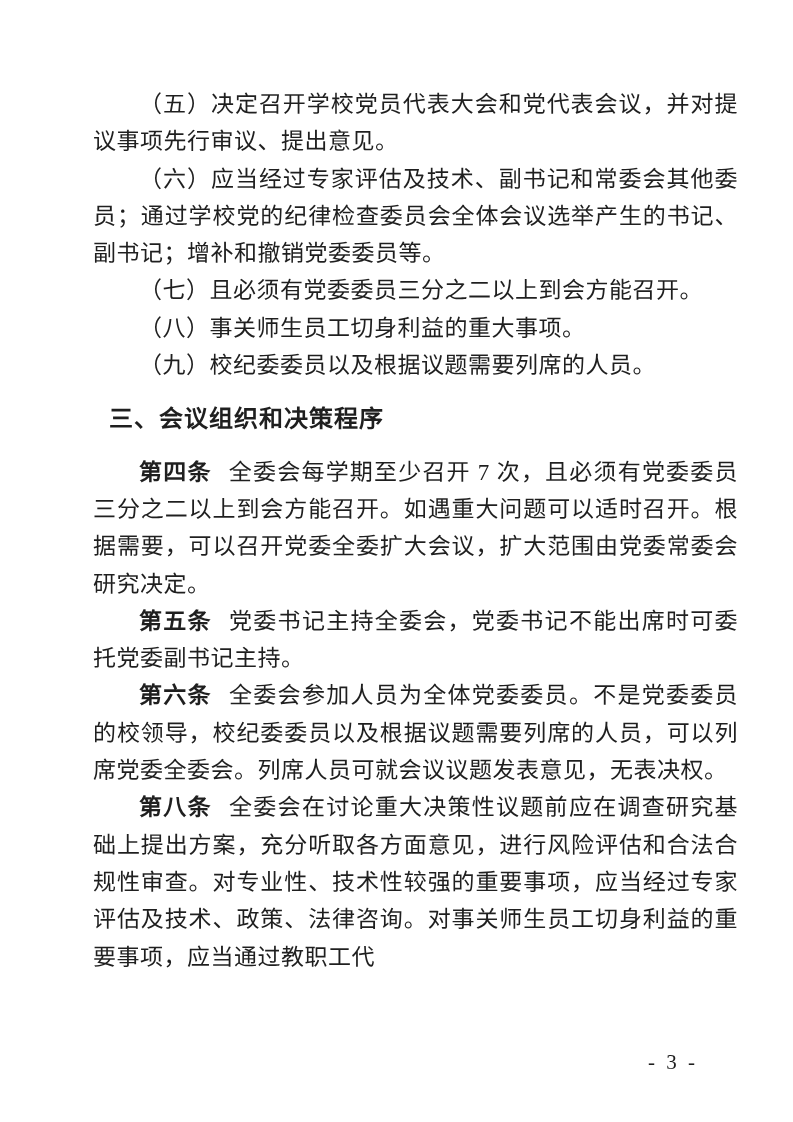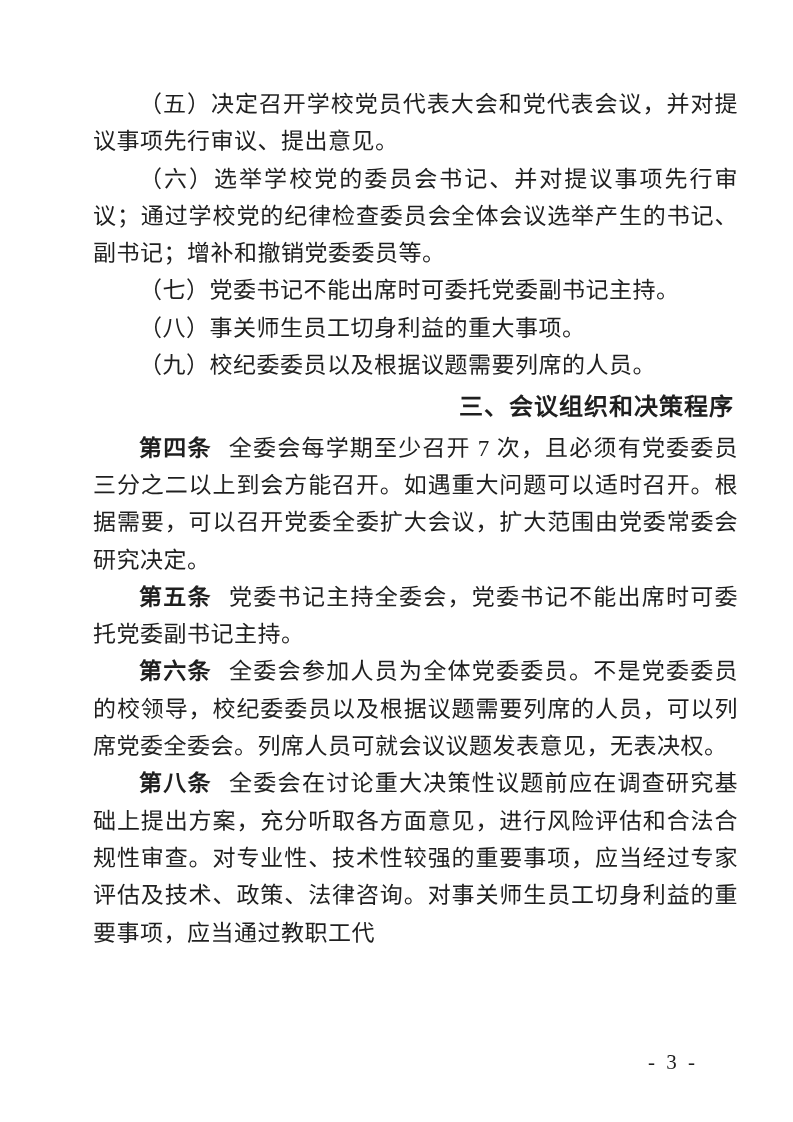--- a/index.html
+++ b/index.html
@@ -26,26 +26,26 @@
   .para {
     margin: 0;
     font-size: 23px;
     line-height: 37.3px;
     text-align: justify;
     text-indent: 2em;
     word-break: break-all;
     letter-spacing: 0.5px;
   }
   .section-heading {
-    margin: 4px;
+    margin: 16px;
     font-size: 24px;
     line-height: 37.3px;
     font-weight: bold;
     font-family: "Liberation Sans", "DejaVu Sans", sans-serif;
-    text-align: right;
+    text-align: left;
     text-indent: 0;
     letter-spacing: 1px;
   }
   .article-label {
     font-weight: bold;
     font-family: Liberation Sans, sans-serif;
     margin-right: 0.75em;
   }
   .page-number {
     position: absolute;
@@ -60,23 +60,23 @@
   }
 </style>
 </head>
 <body>
 
 <div class="page">
   <div class="content">
 
     <p class="para">（五）决定召开学校党员代表大会和党代表会议，并对提议事项先行审议、提出意见。</p>
 
-    <p class="para">（六）选举学校党的委员会书记、并对提议事项先行审议；通过学校党的纪律检查委员会全体会议选举产生的书记、副书记；增补和撤销党委委员等。</p>
+    <p class="para">（六）应当经过专家评估及技术、副书记和常委会其他委员；通过学校党的纪律检查委员会全体会议选举产生的书记、副书记；增补和撤销党委委员等。</p>
 
-    <p class="para">（七）党委书记不能出席时可委托党委副书记主持。</p>
+    <p class="para">（七）且必须有党委委员三分之二以上到会方能召开。</p>
 
     <p class="para">（八）事关师生员工切身利益的重大事项。</p>
 
     <p class="para">（九）校纪委委员以及根据议题需要列席的人员。</p>
 
     <h2 class="section-heading">三、会议组织和决策程序</h2>
 
     <p class="para">
       <span class="article-label">第四条</span><span>全委会每学期至少召开 7 次，且必须有党委委员三分之二以上到会方能召开。如遇重大问题可以适时召开。根据需要，可以召开党委全委扩大会议，扩大范围由党委常委会研究决定。</span>
     </p>

